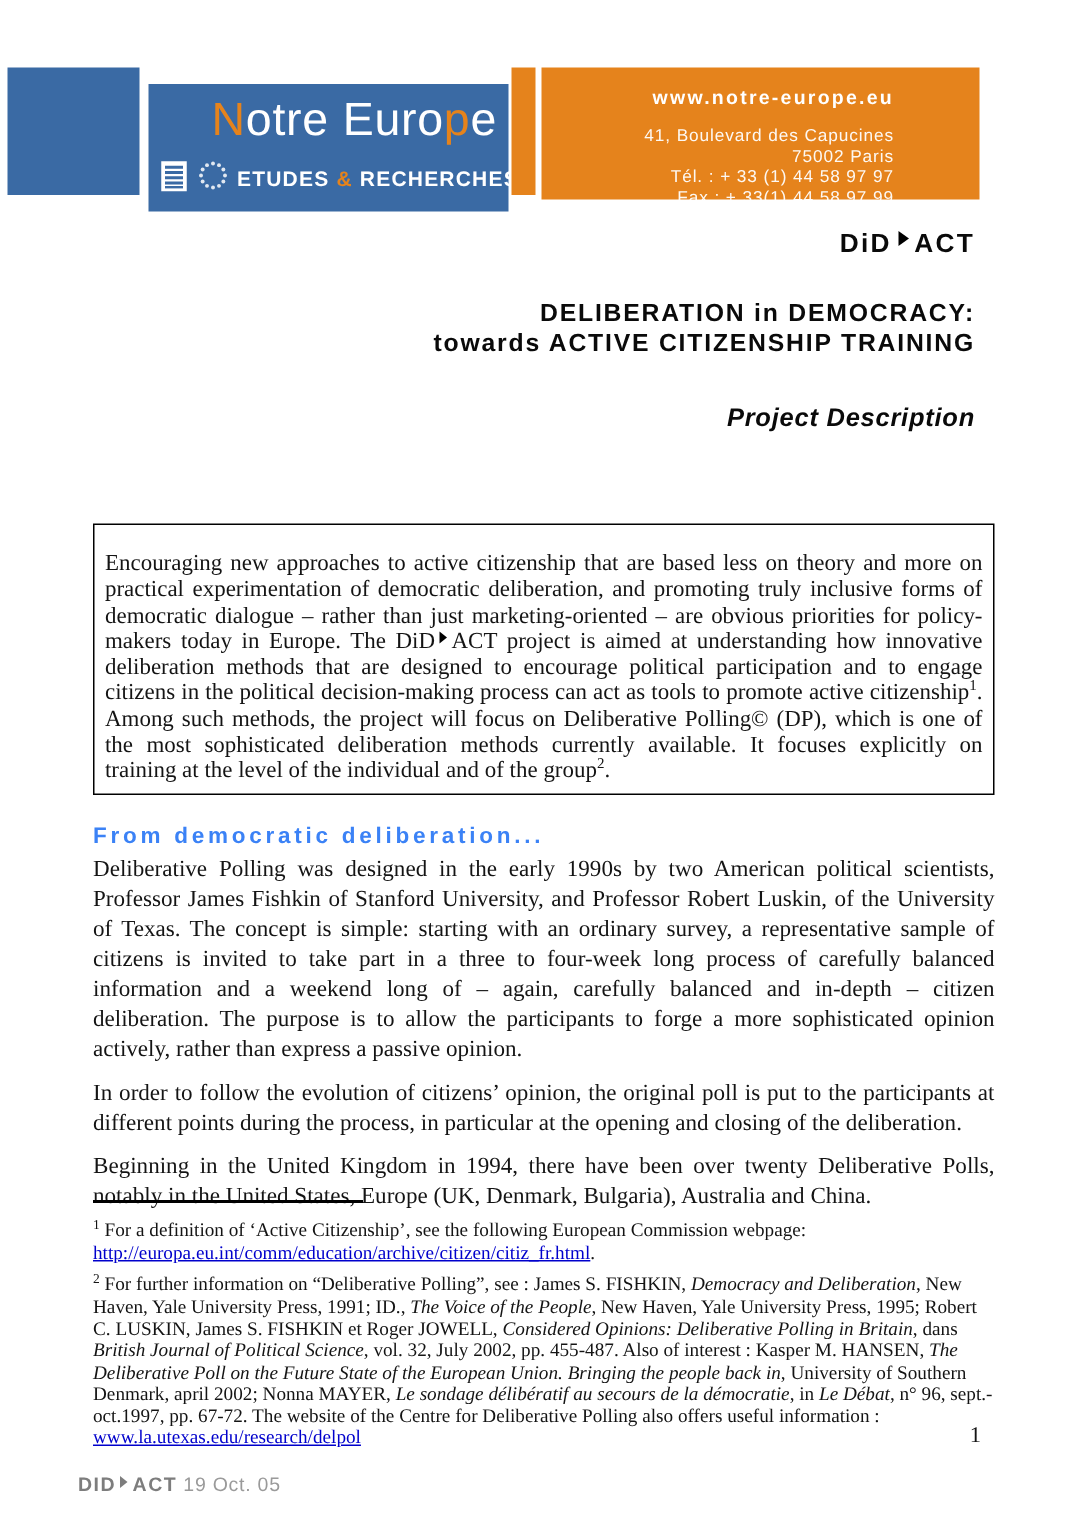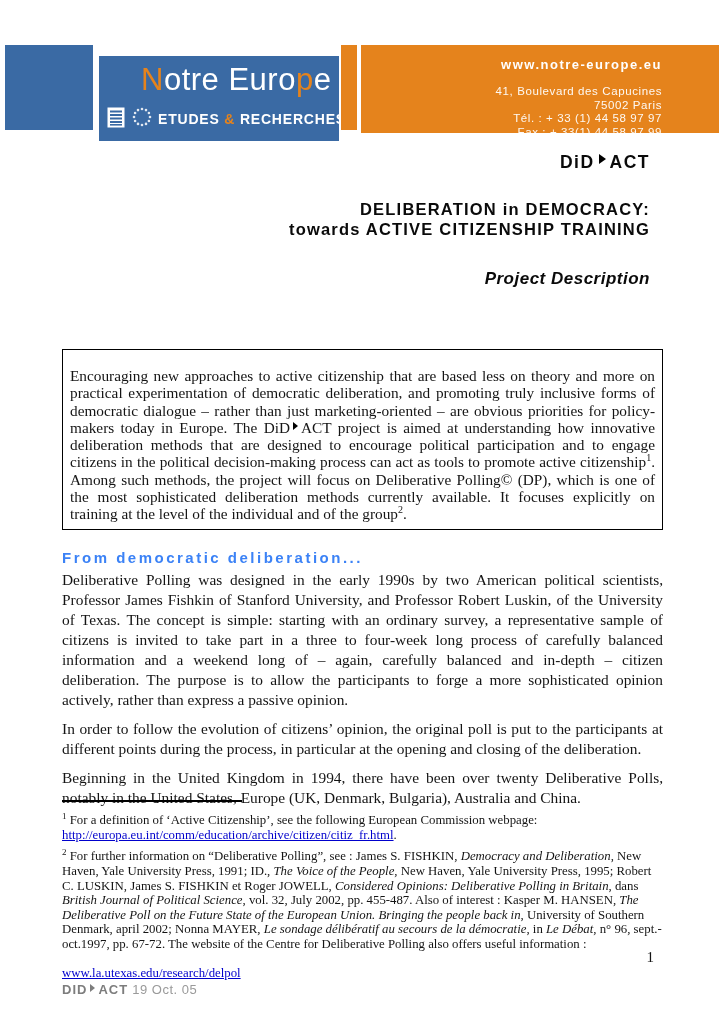--- a/index.html
+++ b/index.html
@@ -10,21 +10,21 @@
     font-family:"Liberation Serif", serif; color:#141414;
   }
   
   .blue-square { position:absolute; left:5px; top:45px; width:88px; height:85px; background:#3a6aa4; }
   .logo-box    { position:absolute; left:99px; top:56px; width:240px; height:85px; background:#3a6aa4; color:#fff; }
   .logo-name   { padding:6px 0 0 42px; font-family:"Liberation Sans", sans-serif; font-size:31px; font-weight:400; letter-spacing:.5px; white-space:nowrap; }
   .logo-name .orange, .logo-sub .orange { color:#e5831c; }
   .logo-sub    { display:flex; align-items:center; gap:5px; padding:8px 0 0 8px;
                  font-family:"Liberation Sans", sans-serif; font-size:14px; font-weight:700; letter-spacing:.8px; white-space:nowrap; }
   .orange-strip { position:absolute; left:341px; top:45px; width:16px; height:85px; background:#e5831c; }
-  .contact-box { position:absolute; left:361px; top:45px; width:358px; height:88px; background:#e5831c; color:#fff;
+  .contact-box { position:absolute; left:361px; top:45px; width:292px; height:88px; background:#e5831c; color:#fff;
                  text-align:right; padding:12px 57px 0 15px; font-family:"Liberation Sans", sans-serif; }
   .website  { font-size:13px; font-weight:700; letter-spacing:1.5px; margin-bottom:13px; }
   .addr     { font-size:11.5px; line-height:13.5px; letter-spacing:.6px; opacity:.95; }
   
   .title-block { position:absolute; top:152px; right:74px; text-align:right;
                  font-family:"Liberation Sans", sans-serif; font-weight:700; color:#0a0a0a; }
   .acronym   { font-size:17.5px; letter-spacing:1.5px; }
   .doc-title { margin-top:26px; font-size:16.5px; line-height:20px; letter-spacing:1.2px; }
   .subtitle  { margin-top:30px; font-size:17px; font-style:italic; letter-spacing:.5px; }
   
@@ -39,24 +39,24 @@
   .body-copy { position:absolute; left:62px; top:570px; width:601px;
                font-size:15.4px; line-height:20px; text-align:justify; }
   .body-copy p + p { margin-top:9px; }
   
   .footnotes { position:absolute; left:62px; top:800px; width:601px;
                font-size:12.8px; line-height:14.5px; }
   .fn-rule { width:180px; border-top:2px solid #000; margin-bottom:7px; }
   .fn sup { font-size:9px; }
   .fn2 { margin-top:3px; }
   a.doc-link { color:#0000cc; text-decoration:underline; cursor:pointer; }
-  .block-link { display:block; width:max-content;margin-top:15px; }
+  .block-link { display:block; width:max-content; }
   
   .page-number { position:absolute; top:949px; right:70px; font-size:15px; }
-  .footer-ref { position:absolute; left:62px; top:982px;
+  .footer-ref { position:absolute; left:52px; top:982px;
                 font-family:"Liberation Sans", sans-serif; font-weight:700;
                 font-size:13px; letter-spacing:1px; color:#7d7d7d;text-align:right; }
   .footer-ref .date { font-weight:400; color:#9a9a9a; letter-spacing:.5px; }
   
   .tri { display:inline-block; width:0; height:0; }
   .tri-lg { border-top:5px solid transparent; border-bottom:5px solid transparent; border-left:7px solid #000; margin:0 4px; vertical-align:4px; }
   .tri-sm { border-top:4px solid transparent; border-bottom:4px solid transparent; border-left:5.5px solid #000; margin:0 3px; vertical-align:3px; }
   .tri-ft { border-top:4px solid transparent; border-bottom:4px solid transparent; border-left:5.5px solid #7d7d7d; margin:0 3px; vertical-align:2px; }
 </style>
 </head>

